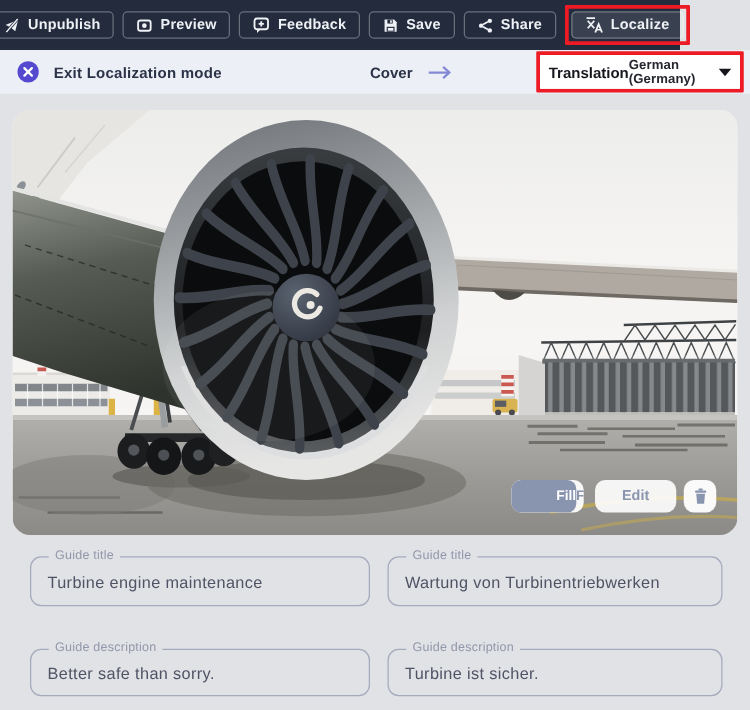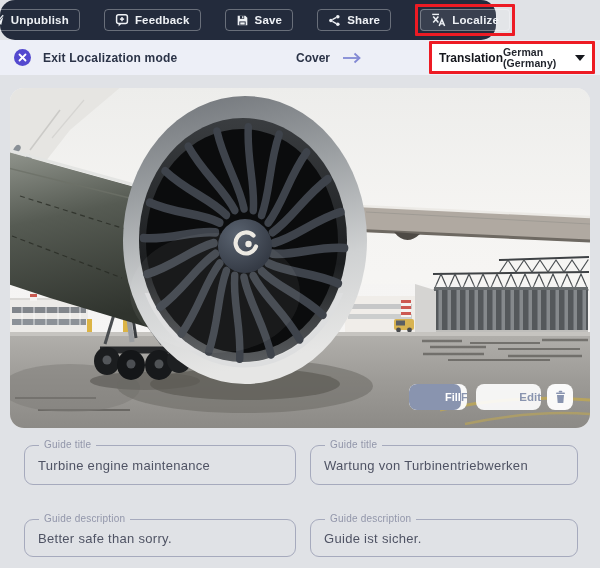--- a/index.html
+++ b/index.html
@@ -4,22 +4,22 @@
 <style>
   * { margin:0; padding:0; box-sizing:border-box; }
   html,body { width:600px; height:568px; }
   body {
     font-family:"Liberation Sans","DejaVu Sans",sans-serif;
     background:#e0e2e6; position:relative; overflow:hidden;
     -webkit-font-smoothing:antialiased;
   }
   
   .topbar {
-    position:absolute; left:0; top:0; width:496px; height:40px;
-    background:#232b3c; display:flex; align-items:center; justify-content:center; gap:24px;border-radius:15px;
+    position:absolute; left:0; top:0; width:544px; height:40px;
+    background:#232b3c; display:flex; align-items:center; justify-content:center; gap:7px;
   }
   .tb-btn {
     display:flex; align-items:center; gap:6px; height:22px; padding:0 10px;
     background:transparent; border:1px solid rgba(255,255,255,.32); border-radius:4px;
     color:#eef1f5; font-size:11.5px; font-weight:bold; letter-spacing:.2px;
     font-family:inherit; cursor:pointer; white-space:nowrap;
   }
   .tb-btn svg { display:block; }
   .annotation-box {
     border:3px solid #ed1b24;
@@ -72,21 +72,21 @@
     background:rgba(255,255,255,.93); border-radius:8px; display:flex; overflow:hidden;
   }
   .mode-btn {
     flex:1; border:none; background:transparent; font-family:inherit;
     font-size:11px; font-weight:bold; color:#8994af; cursor:pointer;
   }
   .mode-btn.selected { background:#8994af; color:#ffffff; border-radius:7px;padding-left:36px; }
   .edit-btn {
     position:absolute; left:466px; top:296px; width:65px; height:26px;
     background:rgba(255,255,255,.90); border:none; border-radius:8px;
-    font-family:inherit; font-size:11.5px; font-weight:bold; color:#8994af; cursor:pointer;text-align:right;
+    font-family:inherit; font-size:11.5px; font-weight:bold; color:#8994af; cursor:pointer;
   }
   .trash-btn {
     position:absolute; left:537px; top:296px; width:26px; height:26px;
     background:rgba(255,255,255,.95); border:none; border-radius:8px;
     display:flex; align-items:center; justify-content:center; cursor:pointer;
   }
   
   .field {
     position:absolute; border:1.5px solid #a6aabd; border-radius:9px;
   }
@@ -107,20 +107,27 @@
 <body>
 
 <div class="topbar">
   <button class="tb-btn">
     <svg width="13" height="13" viewBox="0 0 14 14">
       <path d="M1.5 6.4 L12.4 2 L9.9 11.8 L6.3 8.8 L4.5 10.6 L4.3 7.6 Z" fill="#eef1f5"></path>
       <line x1="2.2" y1="12.6" x2="12" y2="1.2" stroke="#232b3c" stroke-width="2.6"></line>
       <line x1="2.2" y1="12.6" x2="12" y2="1.2" stroke="#eef1f5" stroke-width="1.3"></line>
     </svg>
     <span>Unpublish</span>
+  </button>
+  <button class="tb-btn">
+    <svg width="13" height="13" viewBox="0 0 14 14">
+      <rect x="1.6" y="2.6" width="10.8" height="8.8" rx="2" fill="none" stroke="#eef1f5" stroke-width="1.6"></rect>
+      <circle cx="7" cy="7" r="2" fill="#eef1f5"></circle>
+    </svg>
+    <span>Preview</span>
   </button>
   <button class="tb-btn">
     <svg width="14" height="14" viewBox="0 0 14 14">
       <rect x="1.6" y="1.8" width="10.8" height="8.6" rx="2" fill="none" stroke="#eef1f5" stroke-width="1.5"></rect>
       <line x1="7" y1="4" x2="7" y2="8.2" stroke="#eef1f5" stroke-width="1.5"></line>
       <line x1="4.9" y1="6.1" x2="9.1" y2="6.1" stroke="#eef1f5" stroke-width="1.5"></line>
       <path d="M3.6 10.4 v3 l3 -3 z" fill="#eef1f5"></path>
     </svg>
     <span>Feedback</span>
   </button>
@@ -385,14 +392,14 @@
 <div class="field f-title-tr">
   <span class="field-label">Guide title</span>
   <div class="field-value">Wartung von Turbinentriebwerken</div>
 </div>
 <div class="field f-desc-src">
   <span class="field-label">Guide description</span>
   <div class="field-value">Better safe than sorry.</div>
 </div>
 <div class="field f-desc-tr">
   <span class="field-label">Guide description</span>
-  <div class="field-value">Guide ist sicher.</div>
+  <div class="field-value">Turbine ist sicher.</div>
 </div>
 
 </body></html>

